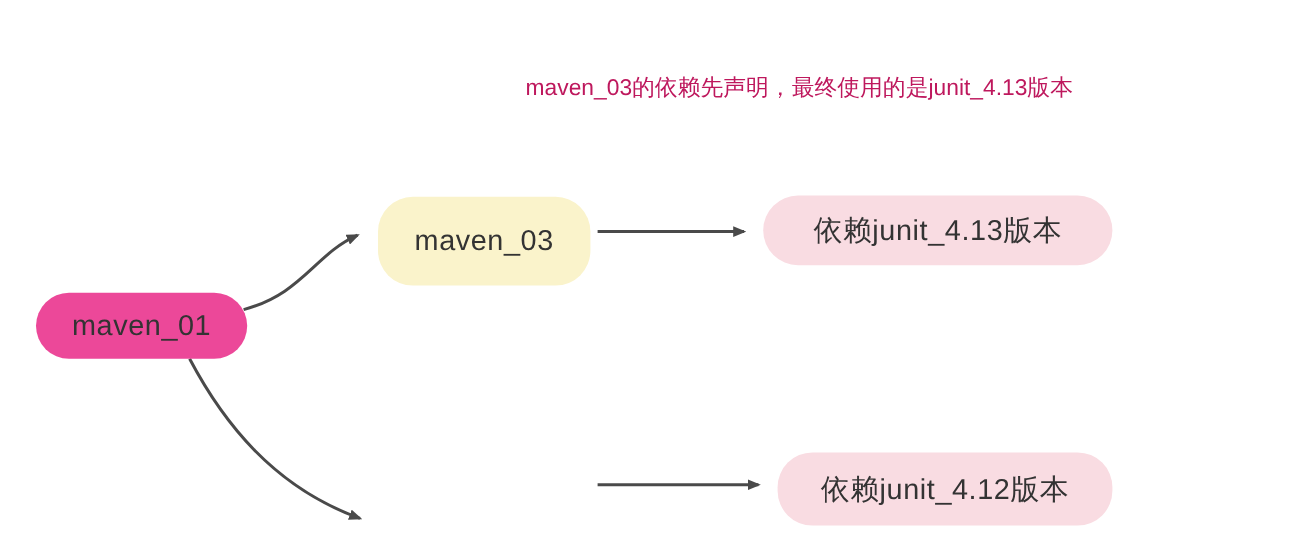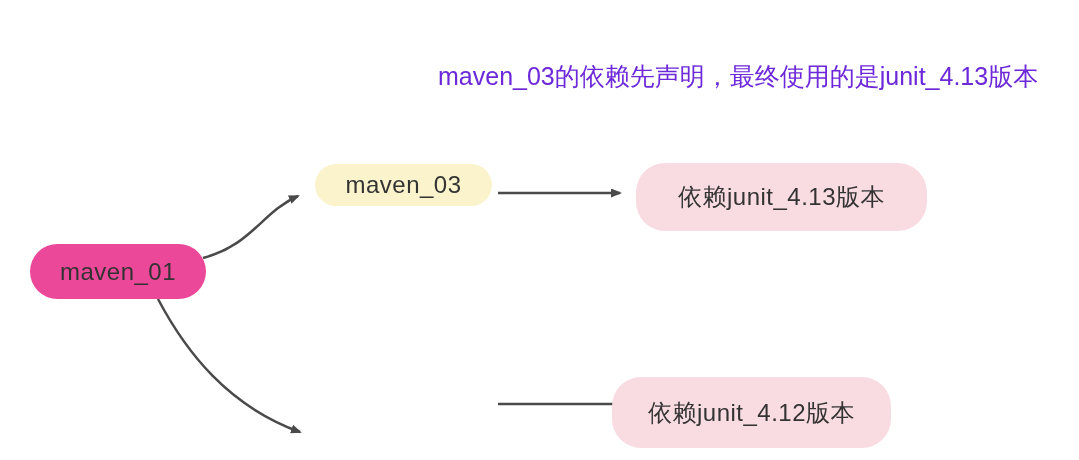--- a/index.html
+++ b/index.html
@@ -33,22 +33,22 @@
     letter-spacing: 0.5px;
     box-sizing: border-box;
   }
   .node-green  { background: #ec4899; }
   .node-yellow { background: #faf3cb; }
   .node-pink   { background: #f9dce2; }
   .diagram-title {
     position: absolute;
     left: 438px;
     top: 60px;
-    font-size: 25px;
-    color: #6d28d9;
+    font-size: 19px;
+    color: #be185d;
     white-space: nowrap;
   }
 </style>
 </head>
 <body>
 
 <div class="canvas">
 
   <div class="diagram-title">maven_03的依赖先声明，最终使用的是junit_4.13版本</div>
 
@@ -61,26 +61,26 @@
     <path d="M 203 258 C 252 245, 262 212, 298 196" fill="none" stroke="#4a4a4a" stroke-width="2.5" marker-end="url(#arrowhead)"></path>
     <path d="M 158 299 C 186 352, 228 406, 300 432" fill="none" stroke="#4a4a4a" stroke-width="2.5" marker-end="url(#arrowhead)"></path>
     <path d="M 498 193 L 620 193" fill="none" stroke="#4a4a4a" stroke-width="2.5" marker-end="url(#arrowhead)"></path>
     <path d="M 498 404 L 632 404" fill="none" stroke="#4a4a4a" stroke-width="2.5" marker-end="url(#arrowhead)"></path>
   </svg>
 
   <div class="node node-green" style="left:30px; top:244px; width:176px; height:55px;">
     <span>maven_01</span>
   </div>
 
-  <div class="node node-yellow" style="left:315px; top:164px; width:177px; height:42px;">
+  <div class="node node-yellow" style="left:315px; top:164px; width:177px; height:74px;">
     <span>maven_03</span>
   </div>
 
-  <div class="node node-pink" style="left:636px; top:163px; width:291px; height:68px;">
+  <div class="node node-pink" style="left:636px; top:163px; width:291px; height:58px;">
     <span>依赖junit_4.13版本</span>
   </div>
 
 
-  <div class="node node-pink" style="left:612px; top:377px; width:279px; height:71px;">
+  <div class="node node-pink" style="left:648px; top:377px; width:279px; height:61px;">
     <span>依赖junit_4.12版本</span>
   </div>
 
 </div>
 
 </body></html>

